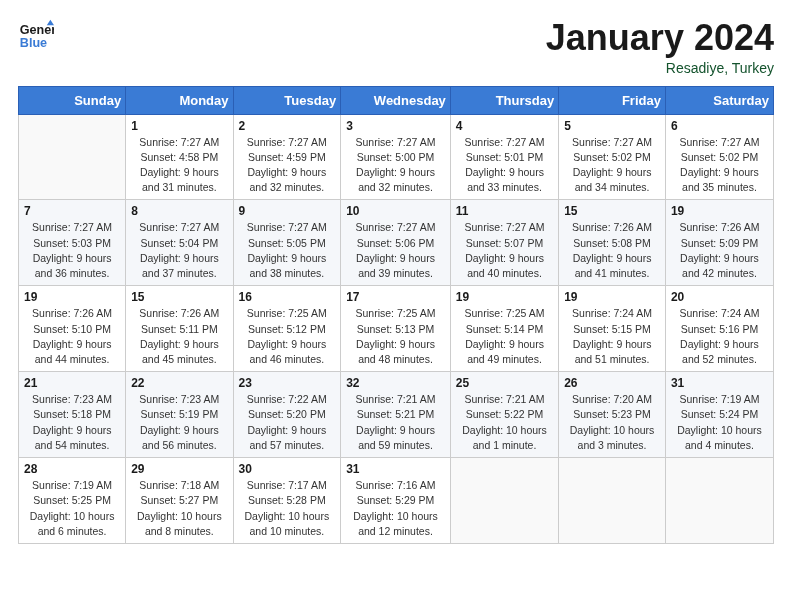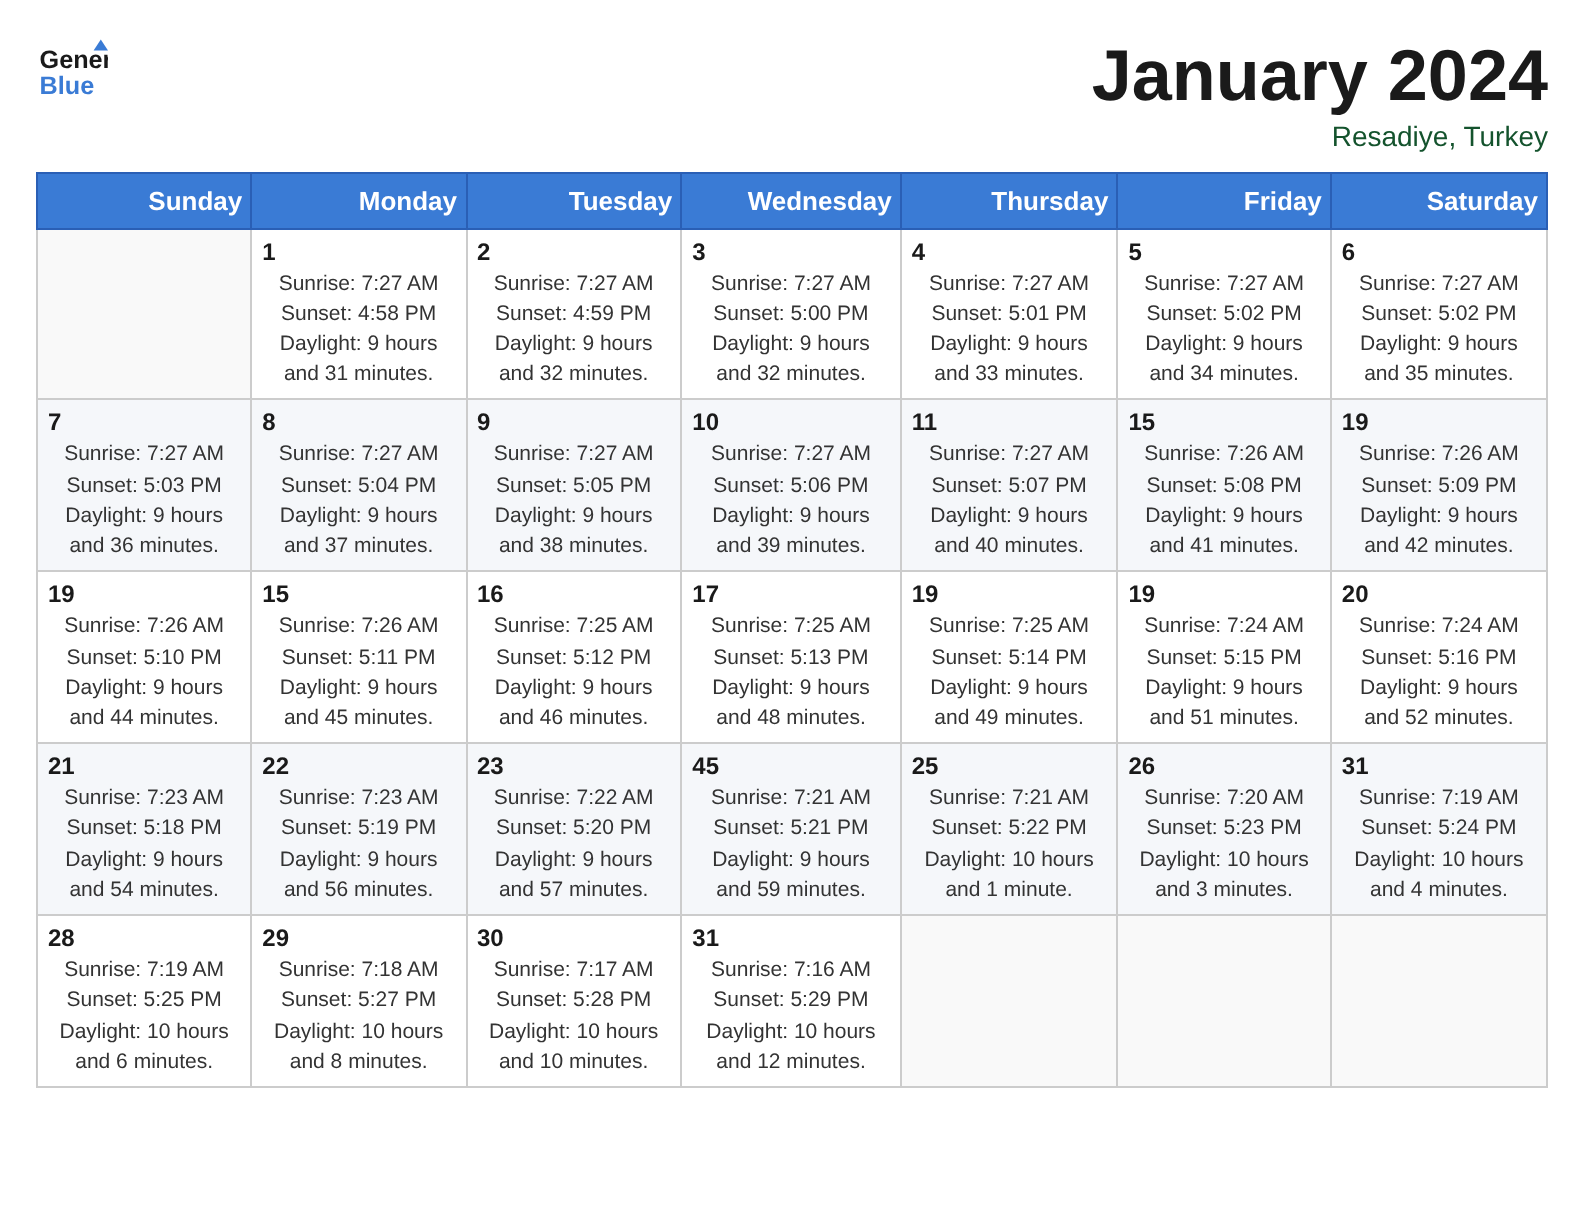--- a/index.html
+++ b/index.html
@@ -212,21 +212,21 @@
           </td>
           <td>
             <span class="day-number">22</span>
             <div class="day-info">Sunrise: 7:23 AM<br>Sunset: 5:19 PM<br>Daylight: 9 hours<br>and 56 minutes.</div>
           </td>
           <td>
             <span class="day-number">23</span>
             <div class="day-info">Sunrise: 7:22 AM<br>Sunset: 5:20 PM<br>Daylight: 9 hours<br>and 57 minutes.</div>
           </td>
           <td>
-            <span class="day-number">45</span>
+            <span class="day-number">32</span>
             <div class="day-info">Sunrise: 7:21 AM<br>Sunset: 5:21 PM<br>Daylight: 9 hours<br>and 59 minutes.</div>
           </td>
           <td>
             <span class="day-number">25</span>
             <div class="day-info">Sunrise: 7:21 AM<br>Sunset: 5:22 PM<br>Daylight: 10 hours<br>and 1 minute.</div>
           </td>
           <td>
             <span class="day-number">26</span>
             <div class="day-info">Sunrise: 7:20 AM<br>Sunset: 5:23 PM<br>Daylight: 10 hours<br>and 3 minutes.</div>
           </td>

